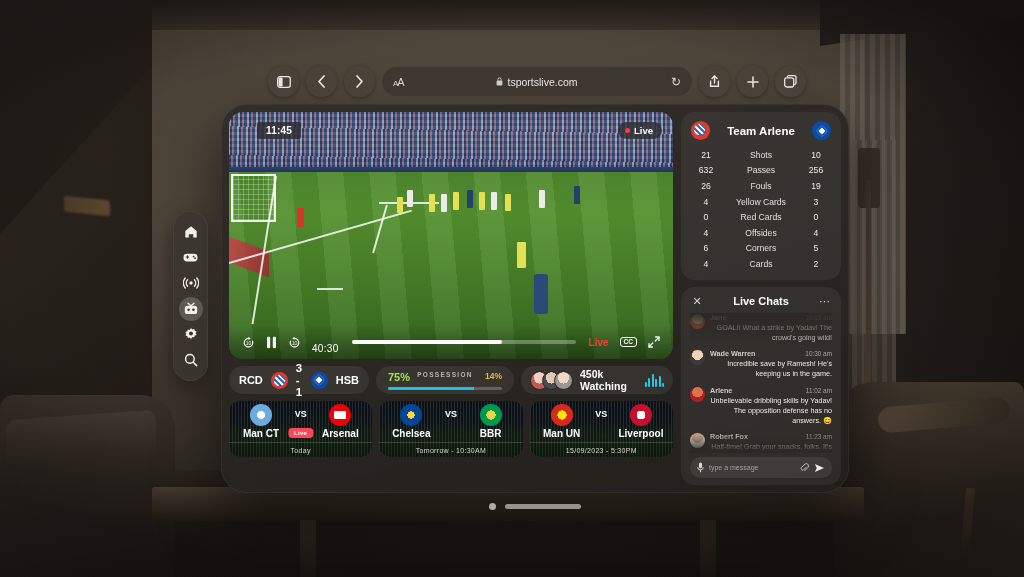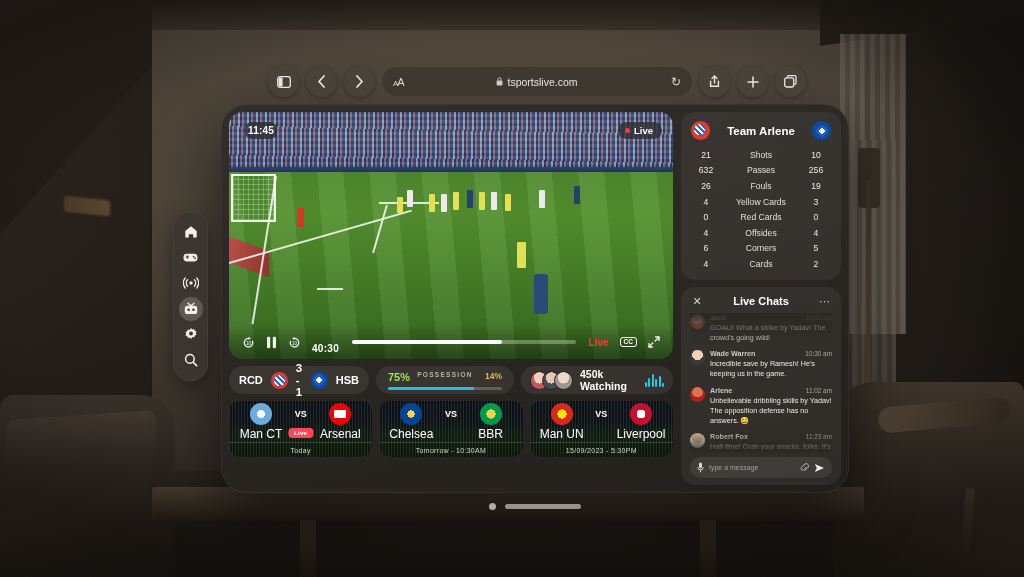--- a/index.html
+++ b/index.html
@@ -185,41 +185,41 @@
     background:repeating-linear-gradient(90deg,rgba(255,255,255,.25) 0 1px,transparent 1px 5px),
                repeating-linear-gradient(0deg,rgba(255,255,255,.25) 0 1px,transparent 1px 5px);
   }
   .ad-board {
     position:absolute; left:0; top:132px; width:40px; height:26px;
     background:linear-gradient(100deg,#c24a4a,#8f2f2f);
     transform:skewY(20deg); opacity:.92;
   }
   .plr { position:absolute; border-radius:1px; }
   .badge-time {
-    position:absolute; left:16px; top:10px;
-    padding:3px 3px; border-radius:7px;
+    position:absolute; left:28px; top:10px;
+    padding:3px 9px; border-radius:2px;
     background:rgba(30,28,26,.62); backdrop-filter:blur(8px);
     color:#fff; font-size:10px; font-weight:bold; letter-spacing:.2px;
   }
   .badge-live {
     position:absolute; right:11px; top:10px;
     padding:3px 9px 3px 7px; border-radius:10px;
     background:rgba(30,28,26,.58); backdrop-filter:blur(8px);
     color:#fff; font-size:9.5px; font-weight:bold;
     display:flex; align-items:center; gap:4px;
   }
   .live-dot { width:5px; height:5px; border-radius:3px; background:#ff3b30; }
   #controls {
     position:absolute; left:0; right:0; bottom:0; height:34px;
     display:flex; align-items:center; gap:11px; padding:0 13px;
     background:linear-gradient(180deg,rgba(0,0,0,0),rgba(0,0,0,.35));
     color:#fff;
   }
   .ctl { color:#fff; opacity:.95; }
-  .time-label { font-size:10px; font-weight:bold; letter-spacing:.3px;margin-top:13px; }
+  .time-label { font-size:10px; font-weight:normal; letter-spacing:.3px;margin-top:13px; }
   .progress {
     flex:1; height:3.5px; border-radius:2px; background:rgba(255,255,255,.3);
     position:relative; margin:0 2px;
   }
   .progress-fill {
     position:absolute; left:0; top:0; height:100%; width:67%;
     background:#fff; border-radius:2px;
   }
   .live-txt { color:#ff3b30; font-size:10px; font-weight:bold; }
   .cc-box {
@@ -287,21 +287,21 @@
     background:
       repeating-linear-gradient(90deg, rgba(255,255,255,.18) 0 1px, rgba(0,0,0,.25) 1px 3px),
       linear-gradient(180deg,#1a2733 0%,#26333c 38%,#2f5430 62%,#255026 100%);
     opacity:.95;
   }
   .card-dim { position:absolute; inset:0; background:linear-gradient(180deg,rgba(0,0,0,.45),rgba(0,0,0,.62)); }
   .card-inner { position:absolute; inset:0; display:flex; flex-direction:column; }
   .card-main { flex:1; display:flex; align-items:center; padding:0 8px; position:relative; }
   .team-col { display:flex; flex-direction:column; align-items:center; gap:2px; width:48px; }
   .team-logo { width:22px; height:22px; border-radius:12px; }
-  .team-name { font-size:12px; font-weight:normal; color:#fff; white-space:nowrap; }
+  .team-name { font-size:10px; font-weight:bold; color:#fff; white-space:nowrap; }
   .vs { position:absolute; left:0; right:0; text-align:center; font-size:9px; font-weight:bold; color:#fff; top:8px; }
   .card-foot {
     height:15px; display:flex; align-items:center; justify-content:center;
     font-size:7px; color:#d8d4cf; letter-spacing:.3px;
     border-top:.7px solid rgba(255,255,255,.16);
   }
   .live-tag {
     position:absolute; left:50%; transform:translateX(-50%); bottom:4px;
     background:#ff4757; color:#fff; font-size:6px; font-weight:bold;
     padding:2px 6px; border-radius:4px; letter-spacing:.3px;
@@ -339,21 +339,21 @@
   .chat-title { flex:1; text-align:center; font-size:11px; font-weight:bold; }
   .chat-x, .chat-dots { font-size:11px; color:#d6d2cd; width:14px; text-align:center; }
   .chat-dots { letter-spacing:1px; }
   .chat-list { flex:1; overflow:hidden; position:relative; }
   .msg { display:flex; gap:5px; margin-bottom:6px; }
   .msg-av { width:15px; height:15px; border-radius:8px; flex:none; margin-top:1px; }
   .mav1 { background:radial-gradient(circle at 50% 35%,#f2d3b8 0 42%,#d9632e 42% 100%); }
   .mav2 { background:radial-gradient(circle at 50% 32%,#f1d0b6 0 42%,#3a3a42 42% 100%); }
   .mav3 { background:radial-gradient(circle at 50% 35%,#d8734a 0 42%,#b02020 42% 100%); }
   .mav4 { background:radial-gradient(circle at 50% 32%,#d8b08c 0 42%,#e9e6e2 42% 100%); }
-  .msg-body { flex:1; min-width:0; }
+  .msg-body { flex:1; min-width:0;text-align:right; }
   .msg-top { display:flex; align-items:baseline; }
   .msg-name { font-size:7.2px; font-weight:bold; color:#cfcac4; }
   .msg-time { margin-left:auto; font-size:6.4px; color:#a9a49d; }
   .msg-text { font-size:7.2px; line-height:1.42; color:#eceae6; margin-top:1px; }
   .fade-top {
     position:absolute; left:0; right:0; top:0; height:34px; z-index:4;
     background:linear-gradient(180deg,rgba(44,41,37,.97) 0%,rgba(44,41,37,.55) 55%,rgba(44,41,37,0) 100%);
     pointer-events:none;
   }
   .fade-bot {

